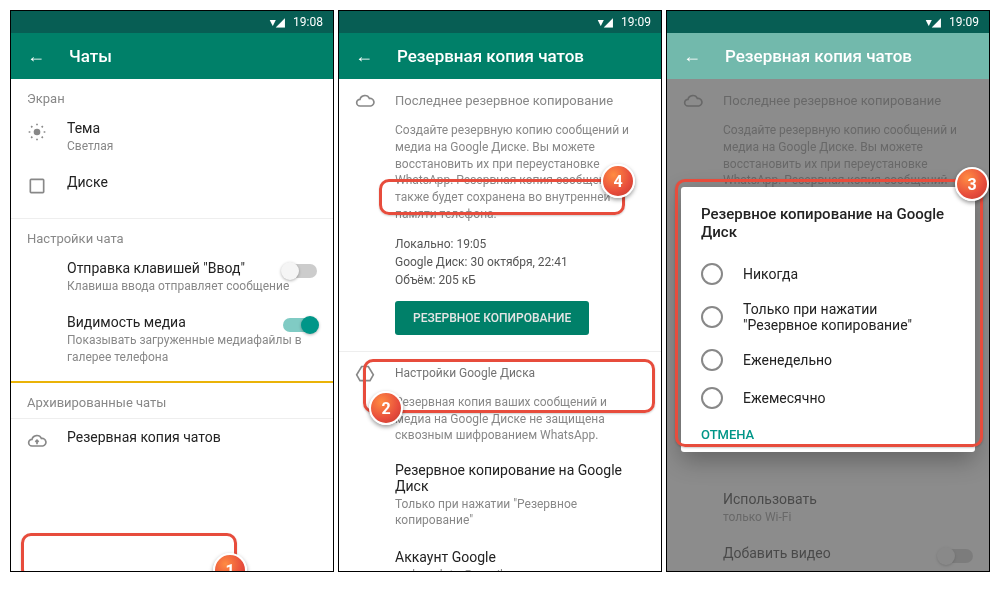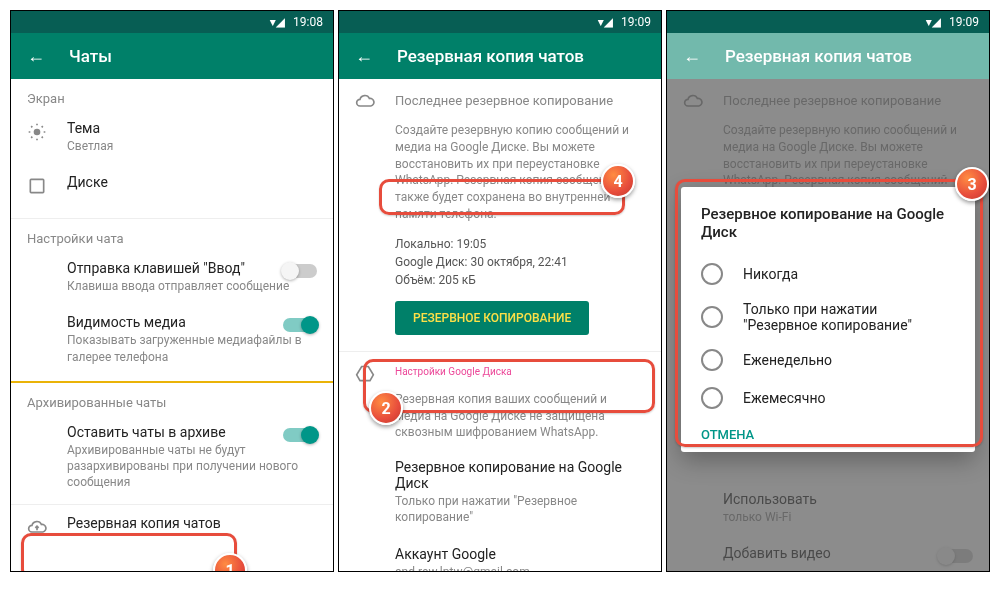--- a/index.html
+++ b/index.html
@@ -18,21 +18,21 @@
 .ttl{font-size:14px;color:#222}
 .sub{font-size:12px;color:#888;margin-top:2px;line-height:1.35}
 .tog{position:absolute;right:16px;top:14px;width:34px;height:14px;border-radius:8px}
 .tog.on{background:#80cbc4}
 .tog.off{background:#ccc}
 .tog::after{content:"";position:absolute;width:18px;height:18px;border-radius:50%;top:-2px;background:#fff;box-shadow:0 1px 3px rgba(0,0,0,.3)}
 .tog.on::after{right:-2px;background:#009688}
 .tog.off::after{left:-2px;background:#f5f5f5}
 .hl{border:3px solid #e74c3c;border-radius:10px;position:absolute;box-shadow:0 1px 2px rgba(0,0,0,.2)}
 .badge{position:absolute;width:30px;height:30px;border-radius:50%;background:radial-gradient(circle at 35% 30%,#ff8c42,#e74c3c 60%,#c0392b);color:#fff;font-weight:bold;font-size:16px;display:flex;align-items:center;justify-content:center;border:2px solid #fff;box-shadow:0 2px 4px rgba(0,0,0,.4)}
-.btn{display:inline-block;background:#008069;color:#fde047;padding:10px 18px;font-size:12px;font-weight:500;border-radius:3px;margin:8px 0 8px 56px}
+.btn{display:inline-block;background:#008069;color:#e5e5e5;padding:10px 18px;font-size:12px;font-weight:500;border-radius:3px;margin:8px 0 8px 56px}
 .info{padding:4px 16px 8px 56px;font-size:12px;color:#888;line-height:1.4}
 .stamps{padding:4px 16px 4px 56px;font-size:12px;color:#555;line-height:1.5}
 .overlay{position:absolute;inset:0;background:rgba(0,0,0,.45)}
 .dlg{position:absolute;left:14px;right:14px;top:170px;background:#fff;border-radius:3px;padding:18px 20px 10px;box-shadow:0 8px 24px rgba(0,0,0,.3)}
 .dlg h3{margin:0 0 14px;font-size:15px;font-weight:500;color:#222}
 .opt{display:flex;align-items:center;padding:8px 0;font-size:14px;color:#222}
 .rad{width:18px;height:18px;border:2px solid #888;border-radius:50%;margin-right:20px;flex-shrink:0;position:relative}
 .rad.sel{border-color:#009688}
 .rad.sel::after{content:"";position:absolute;inset:3px;border-radius:50%;background:#009688}
 .dlg-act{padding-top:10px;color:#009688;font-weight:500;font-size:13px}
@@ -74,25 +74,20 @@
       <div class="ttl">Отправка клавишей "Ввод"</div>
           <div class="sub">Клавиша ввода отправляет сообщение</div>
       <div class="tog off"></div>
     </div>
     <div class="item">
       <div class="ttl">Видимость медиа</div>
           <div class="sub">Показывать загруженные медиафайлы в галерее телефона</div>
       <div class="tog on"></div>
     </div>
     <div class="sect gray" style="border-top:2px solid #eab308;margin-top:6px">Архивированные чаты</div>
-    <div class="item">
-      <div class="ttl">Оставить чаты в архиве</div>
-          <div class="sub">Архивированные чаты не будут разархивированы при получении нового сообщения</div>
-      <div class="tog on"></div>
-    </div>
     <div style="border-top:1px solid #eee;margin-top:4px"></div>
     <div class="item ic">
       <span class="ico"><svg viewBox="0 0 24 24">
               <path d="M19 18H6a4 4 0 010-8 6 6 0 0111.3-1A4.5 4.5 0 0119 18z" fill="none" stroke="currentColor" stroke-width="2"></path>
               <path d="M12 16v-5m-2 2l2-2 2 2" fill="none" stroke="currentColor" stroke-width="2"></path>
             </svg></span>
       <div class="ttl">Резервная копия чатов</div>
     </div>
 
     <div class="hl" style="left:10px;top:454px;width:210px;height:40px"></div>
@@ -121,21 +116,21 @@
       <div>Локально: 19:05</div>
       <div>Google Диск: 30 октября, 22:41</div>
       <div>Объём: 205 кБ</div>
     </div>
     <div class="btn">РЕЗЕРВНОЕ КОПИРОВАНИЕ</div>
     <div style="border-top:1px solid #eee;margin-top:8px"></div>
     <div class="item ic" style="padding-top:14px">
       <span class="ico"><svg viewBox="0 0 24 24">
               <path d="M8 3h8l6 10-4 7H6l-4-7z" fill="none" stroke="currentColor" stroke-width="2"></path>
             </svg></span>
-      <div class="ttl" style="color:#ec4899;font-size:10px">Настройки Google Диска</div>
+      <div class="ttl" style="color:#737373;font-size:12px">Настройки Google Диска</div>
     </div>
     <div class="info">Резервная копия ваших сообщений и медиа на Google Диске не защищена сквозным шифрованием WhatsApp.</div>
     <div class="item">
       <div class="ttl">Резервное копирование на Google Диск</div>
           <div class="sub">Только при нажатии "Резервное копирование"</div>
     </div>
     <div class="item">
       <div class="ttl">Аккаунт Google</div>
           <div class="sub">and.rew.lptw@gmail.com</div>
     </div>

